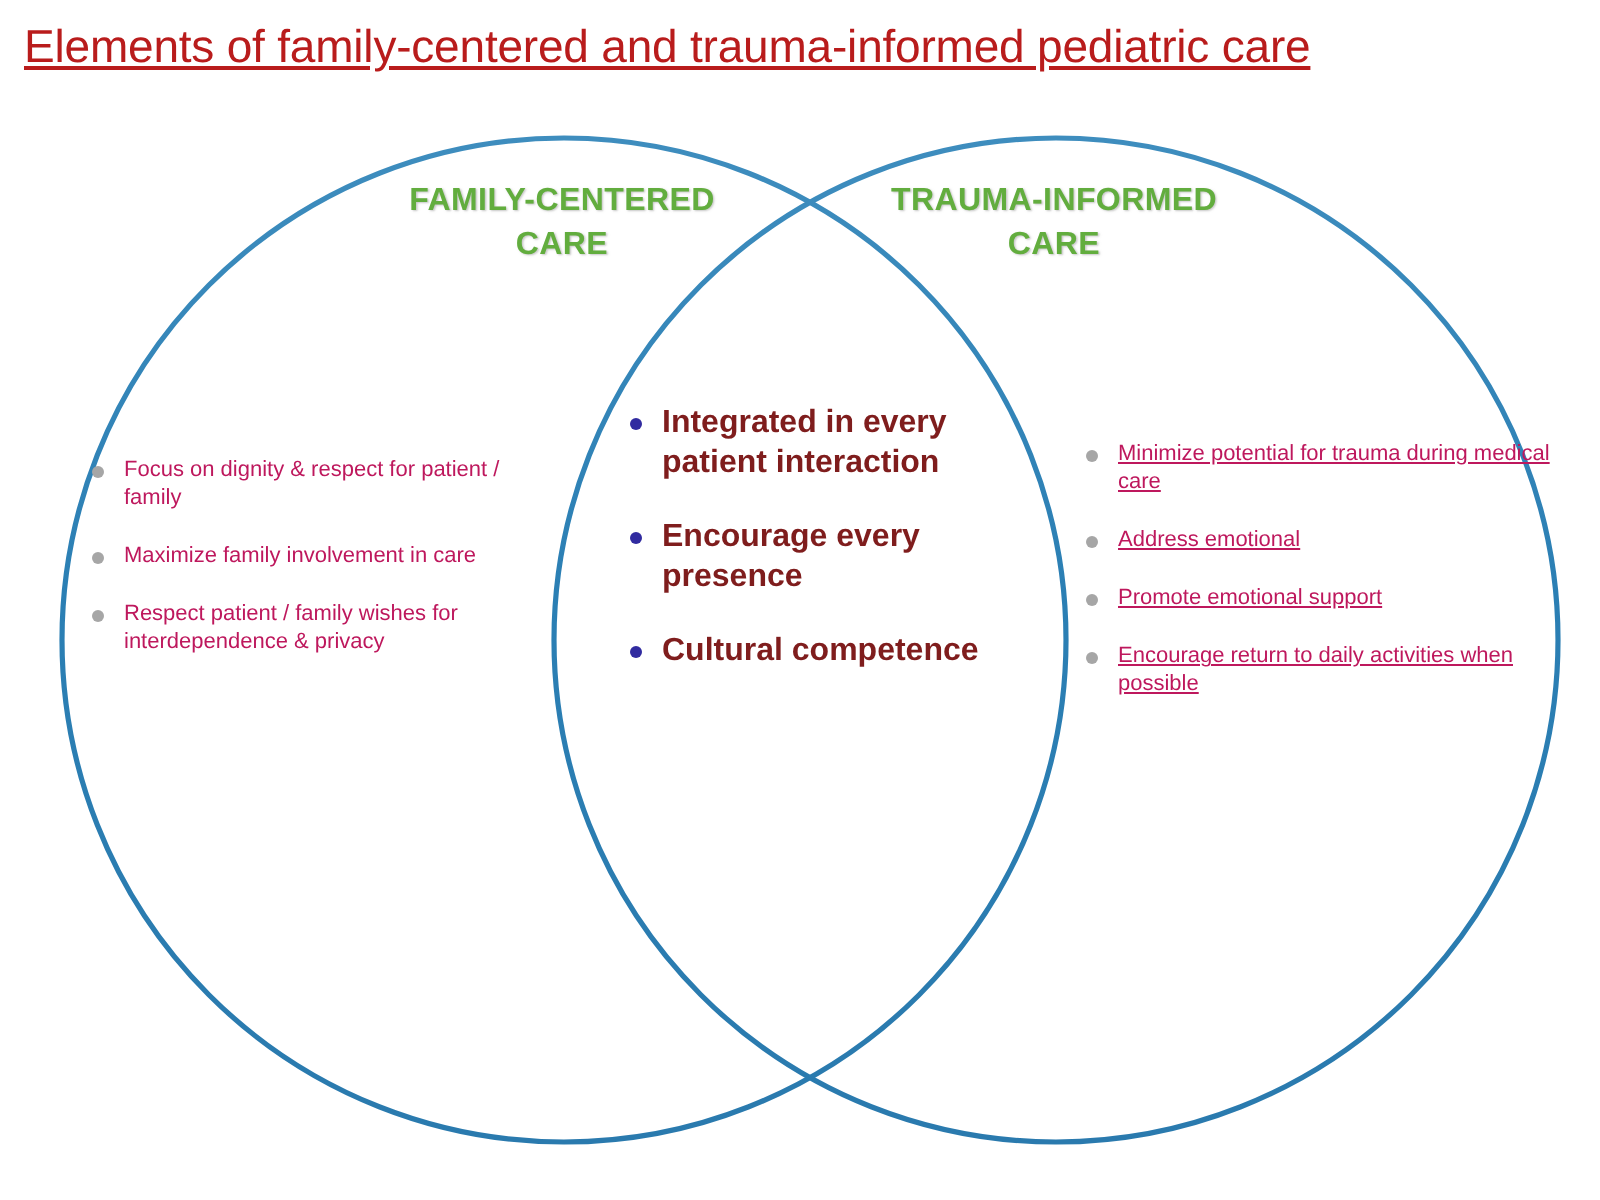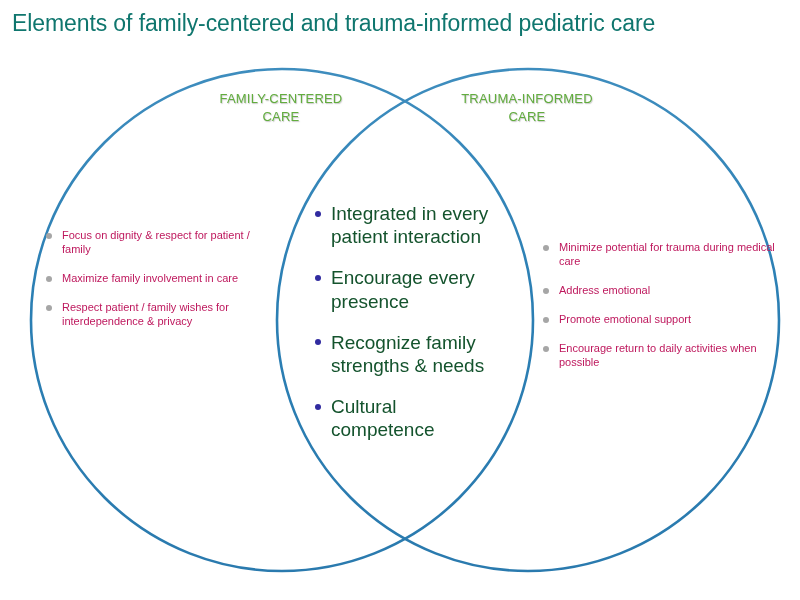--- a/index.html
+++ b/index.html
@@ -21,37 +21,38 @@
   }
   
   #title {
     position: absolute;
     left: 12px;
     top: 10px;
     width: 780px;
     font-size: 23px;
     font-weight: 400;
     letter-spacing: -0.1px;
-    color: #0f766e;
+    color: #b91c1c;
     white-space: nowrap;
     font-family: "Liberation Sans", sans-serif;
+    text-decoration: underline;
   }
   
   #venn-svg {
     position: absolute;
     left: 0;
     top: 0;
     width: 800px;
     height: 600px;
   }
   
   .circle-label {
     position: absolute;
-    font-size: 13px;
-    font-weight: normal;
+    font-size: 16px;
+    font-weight: bold;
     color: #62AD3E;
     text-align: center;
     line-height: 1.35;
     letter-spacing: 0.2px;
     text-shadow: 0.7px 0.7px 1.1px rgba(150,150,150,0.55);
   }
   #label-left  { left: 186px; top: 90px;  width: 190px; }
   #label-right { left: 432px; top: 90px;  width: 190px; }
 
   
@@ -79,30 +80,30 @@
   }
 
   
   .side-list {
     font-size: 11px;
     color: #be185d;
   }
   .side-list li .bullet { background: #A6A6A6; }
 
   #list-left  { left: 44px;  top: 228px; width: 232px; }
-  #list-right { left: 541px; top: 240px; width: 244px; }
+  #list-right { left: 541px; top: 220px; width: 244px; text-decoration: underline; }
 
   
   #list-center {
     left: 313px;
     top: 202px;
     width: 192px;
-    font-size: 19px;
-    font-weight: normal;
-    color: #14532d;
+    font-size: 16px;
+    font-weight: bold;
+    color: #7f1d1d;
   }
   #list-center li {
     margin-bottom: 18px;
     line-height: 1.22;
   }
   #list-center li .bullet {
     background: #312BA0;
     width: 6px;
     height: 6px;
     top: 0.45em;
@@ -157,24 +158,20 @@
     <li>
       <span class="bullet"></span>
       <span>Integrated in every patient  interaction</span>
     </li>
     <li>
       <span class="bullet"></span>
       <span>Encourage every presence</span>
     </li>
     <li>
       <span class="bullet"></span>
-      <span>Recognize family strengths &amp; needs</span>
-    </li>
-    <li>
-      <span class="bullet"></span>
       <span>Cultural competence</span>
     </li>
   </ul>
 
   <ul class="venn-list side-list" id="list-right">
     <li>
       <span class="bullet"></span>
       <span>Minimize potential for trauma during medical care</span>
     </li>
     <li>

